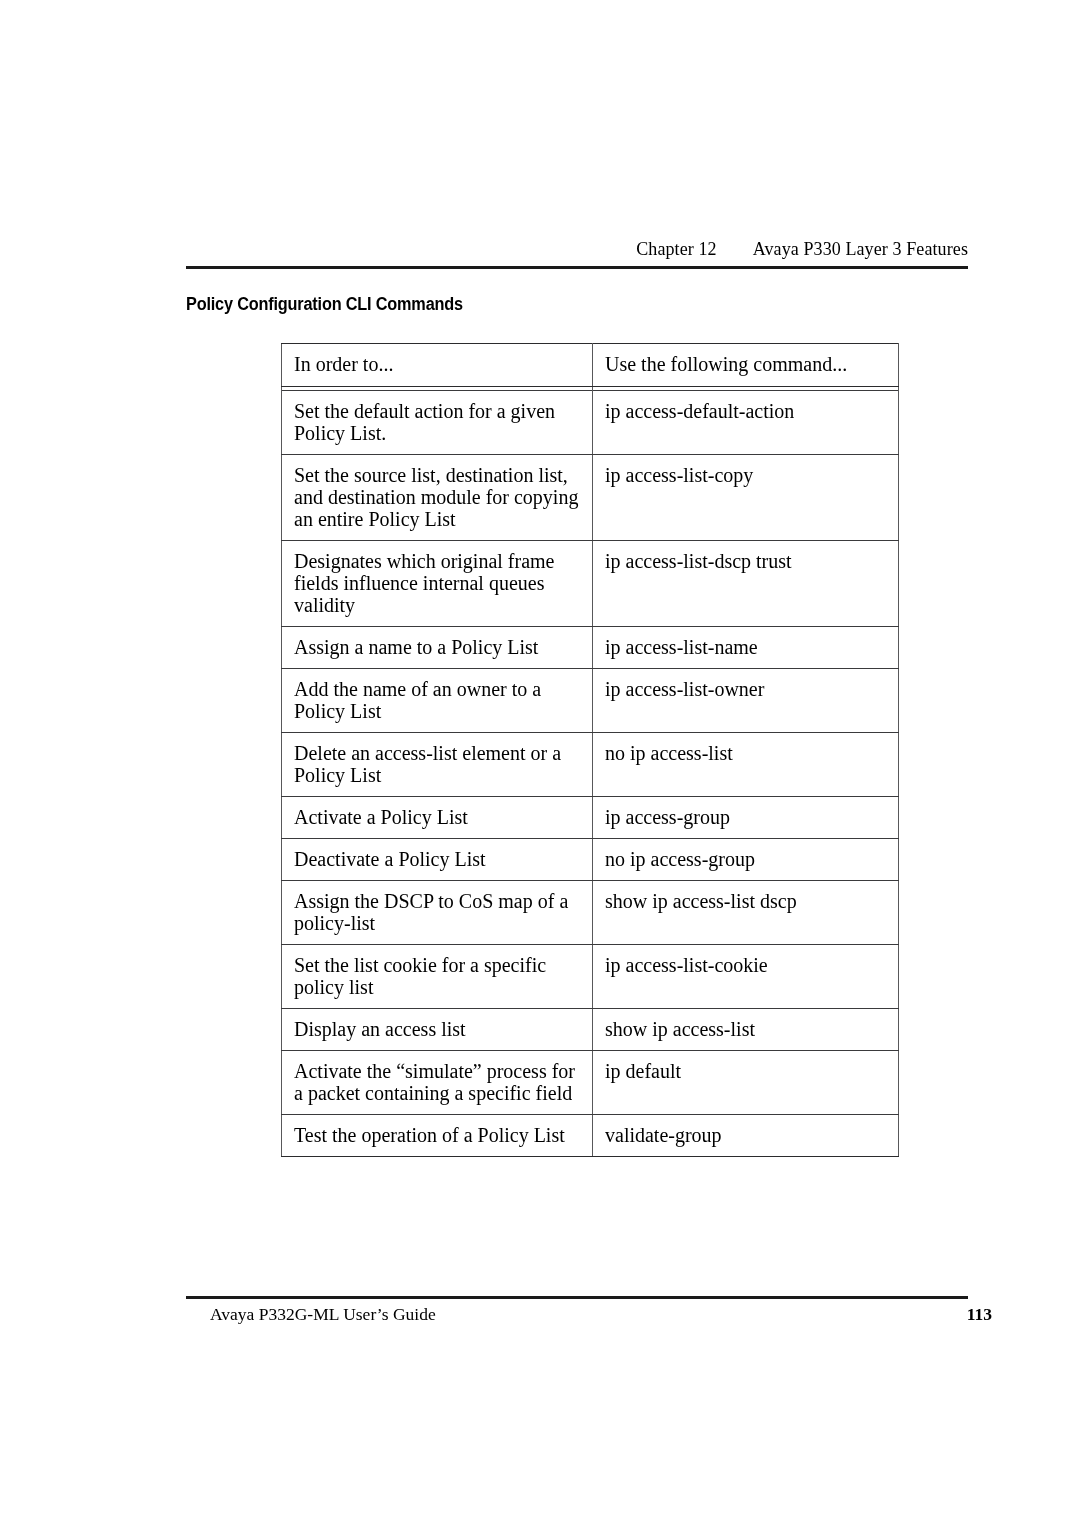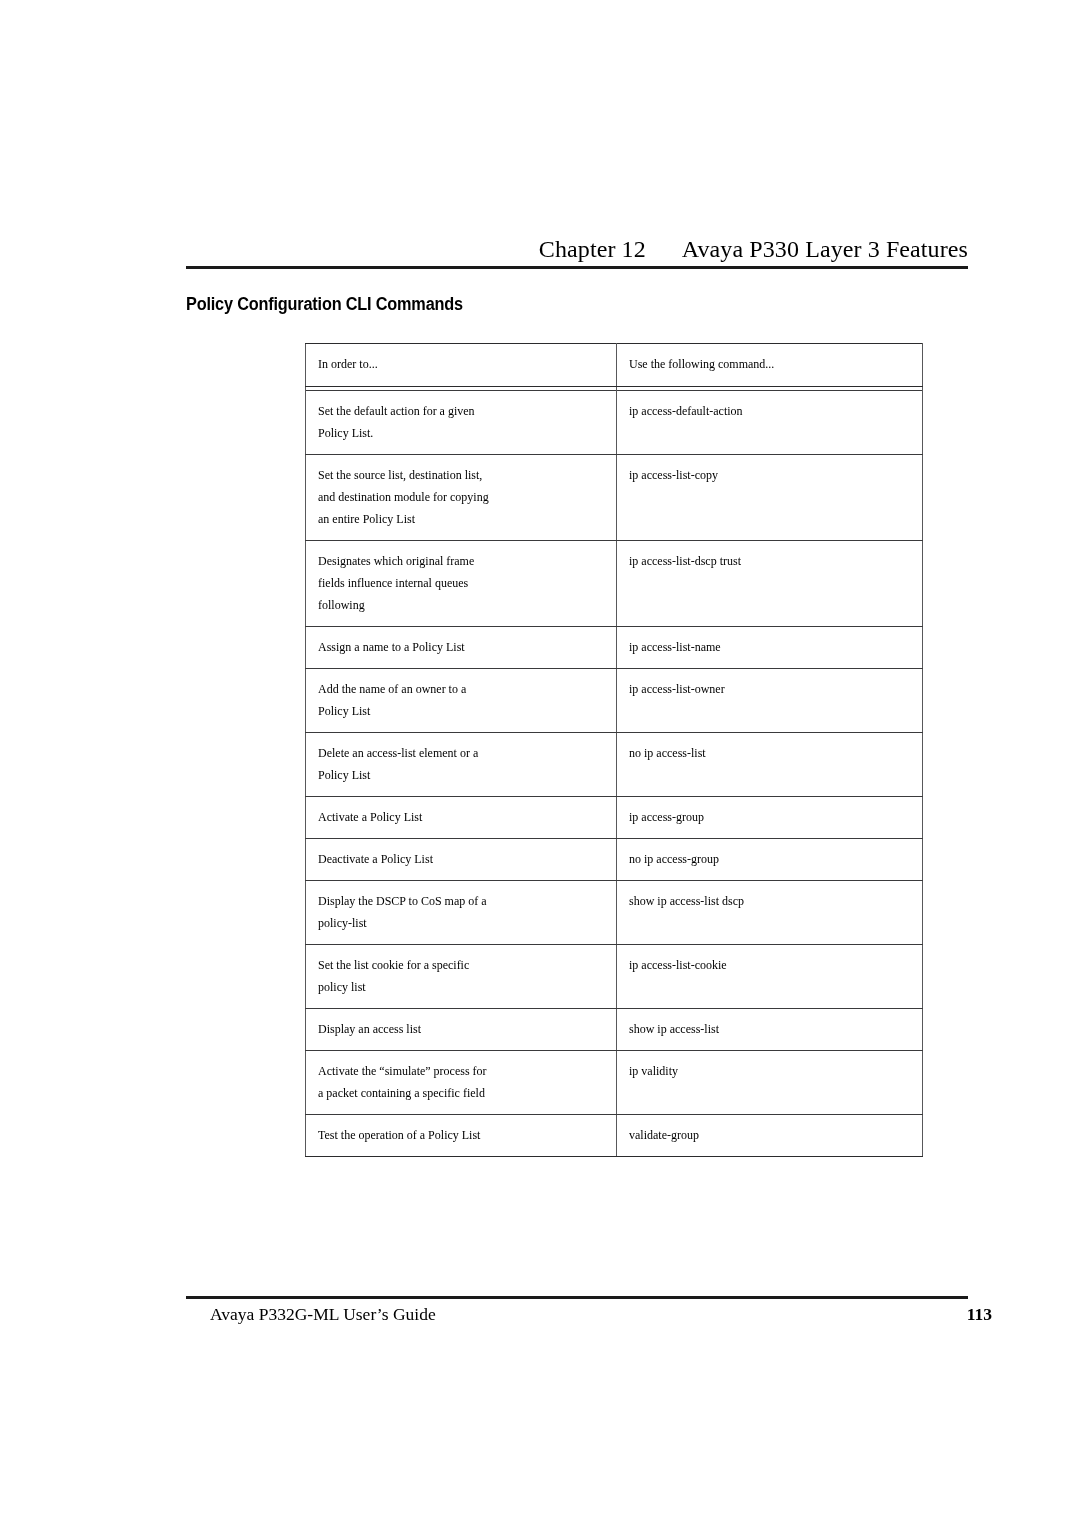--- a/index.html
+++ b/index.html
@@ -24,21 +24,21 @@
     overflow: hidden;
   }
 
   
   .running-header {
     position: absolute;
     left: 186px;
     top: 238px;
     width: 782px;
     text-align: right;
-    font-size: 24px;
+    font-size: 18px;
     line-height: 22px;
     letter-spacing: 0.1px;
     white-space: nowrap;
   }
   .running-header .chapter-no {
     margin-right: 36px;
   }
   .header-rule {
     position: absolute;
     left: 186px;
@@ -59,26 +59,26 @@
     line-height: 21px;
     letter-spacing: -0.2px;
     transform: scaleX(0.93);
     transform-origin: left center;
     white-space: nowrap;
   }
 
   
   .cli-table {
     position: absolute;
-    left: 305px;
+    left: 281px;
     top: 343px;
     width: 617px;
     border-collapse: collapse;
     table-layout: fixed;
-    font-size: 12px;
+    font-size: 20px;
     line-height: 22px;
   }
   .cli-table col.c-action { width: 311px; }
   .cli-table col.c-command { width: 306px; }
 
   .cli-table td,
   .cli-table th {
     vertical-align: top;
     text-align: left;
     font-weight: normal;
@@ -192,21 +192,21 @@
             <span class="cell-line">an entire Policy List</span>
           </td>
           <td>
             <span class="cell-line">ip access-list-copy</span>
           </td>
         </tr>
         <tr>
           <td>
             <span class="cell-line">Designates which original frame</span>
             <span class="cell-line">fields influence internal queues</span>
-            <span class="cell-line">following</span>
+            <span class="cell-line">validity</span>
           </td>
           <td>
             <span class="cell-line">ip access-list-dscp trust</span>
           </td>
         </tr>
         <tr>
           <td>
             <span class="cell-line">Assign a name to a Policy List</span>
           </td>
           <td>
@@ -242,21 +242,21 @@
         <tr>
           <td>
             <span class="cell-line">Deactivate a Policy List</span>
           </td>
           <td>
             <span class="cell-line">no ip access-group</span>
           </td>
         </tr>
         <tr>
           <td>
-            <span class="cell-line">Display the DSCP to CoS map of a</span>
+            <span class="cell-line">Assign the DSCP to CoS map of a</span>
             <span class="cell-line">policy-list</span>
           </td>
           <td>
             <span class="cell-line">show ip access-list dscp</span>
           </td>
         </tr>
         <tr>
           <td>
             <span class="cell-line">Set the list cookie for a specific</span>
             <span class="cell-line">policy list</span>
@@ -272,21 +272,21 @@
           <td>
             <span class="cell-line">show ip access-list</span>
           </td>
         </tr>
         <tr>
           <td>
             <span class="cell-line">Activate the “simulate” process for</span>
             <span class="cell-line">a packet containing a specific field</span>
           </td>
           <td>
-            <span class="cell-line">ip validity</span>
+            <span class="cell-line">ip default</span>
           </td>
         </tr>
         <tr>
           <td>
             <span class="cell-line">Test the operation of a Policy List</span>
           </td>
           <td>
             <span class="cell-line">validate-group</span>
           </td>
         </tr>

